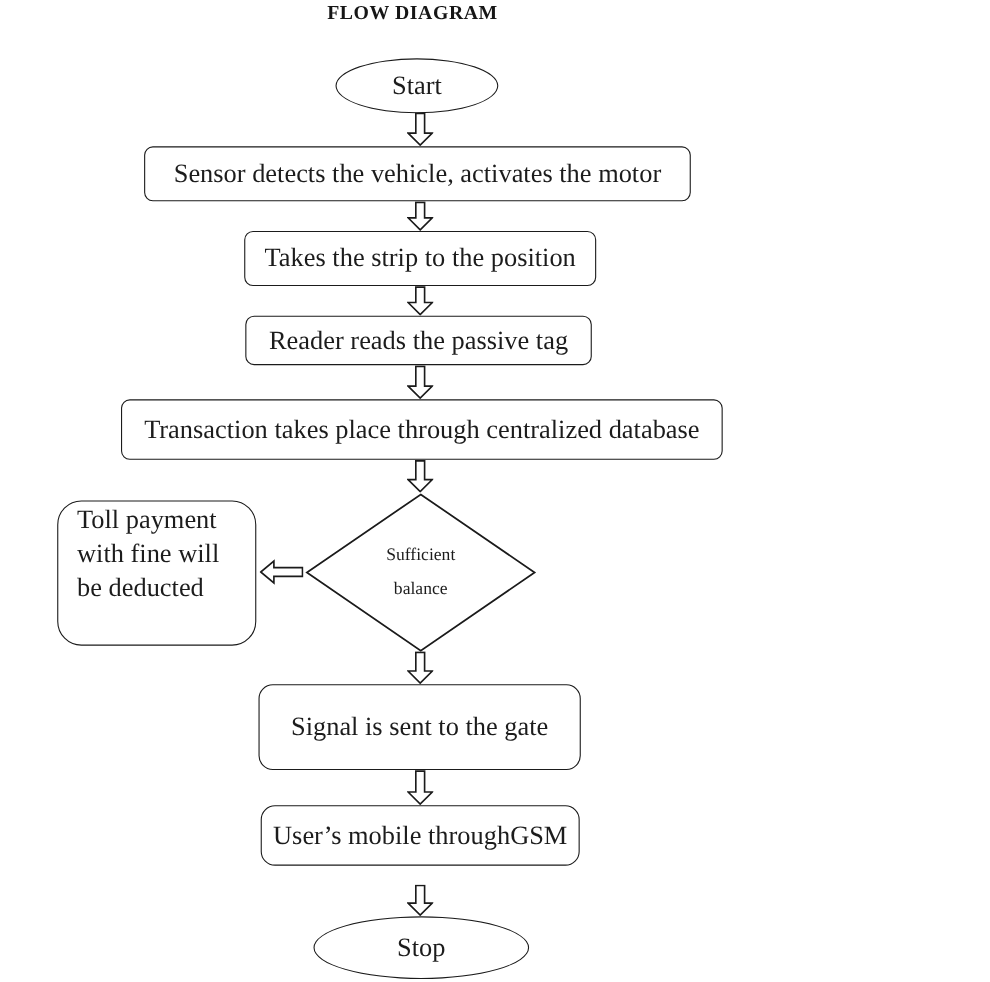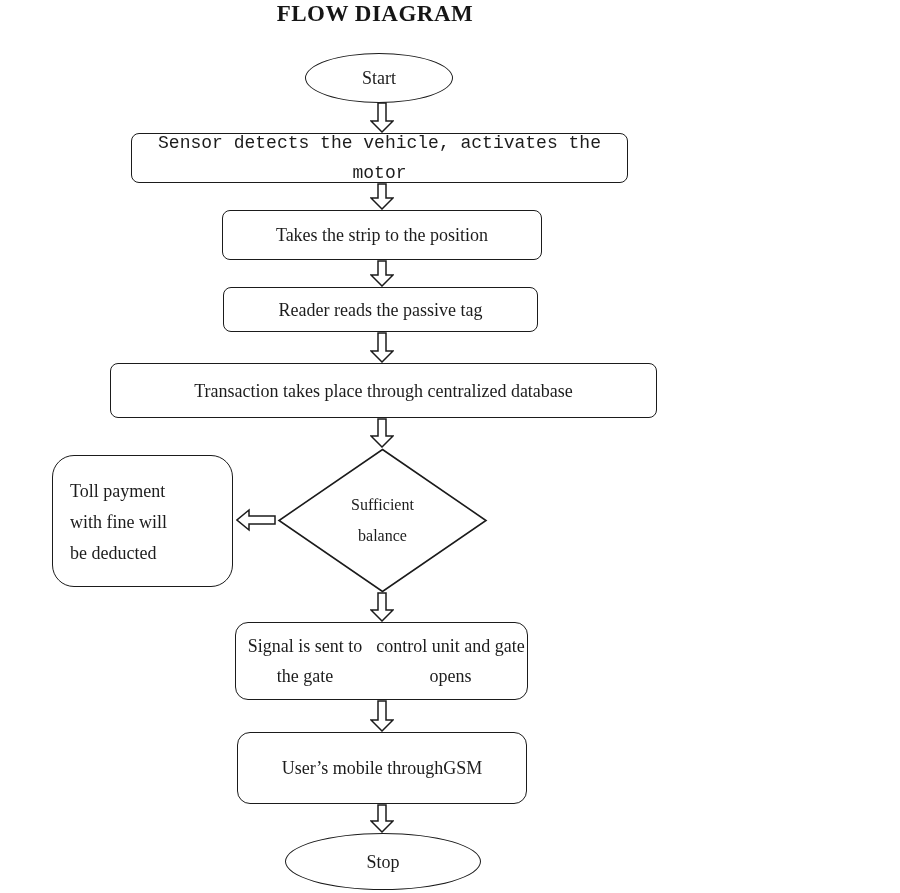--- a/index.html
+++ b/index.html
@@ -16,48 +16,48 @@
     color: #1c1c1c;
     overflow: hidden;
   }
   .title {
     position: absolute;
     left: 230px;
     top: 1px;
     width: 290px;
     margin: 0;
     text-align: center;
-    font-size: 23px;
+    font-size: 18px;
     font-weight: bold;
     letter-spacing: 0.5px;
     color: #161616;
   }
   .node {
     position: absolute;
     box-sizing: border-box;
     background: #ffffff;
     border: 1.7px solid #1b1b1b;
     display: flex;
     align-items: center;
     justify-content: center;
     text-align: center;
-    font-size: 18px;
+    font-size: 24px;
     line-height: 30px;
   }
   .terminator { border-radius: 50%; }
   .process { border-radius: 8px; }
   .process-lg-radius { border-radius: 13px; }
   .multiline { flex-direction: row; }
   .toll-box {
     border-radius: 22px;
     flex-direction: column;
     align-items: flex-start;
     justify-content: flex-start;
     text-align: left;
-    padding: 20px 10px 0 17px;
+    padding: 2px 10px 0 17px;
     line-height: 31px;
   }
   .decision-label {
     position: absolute;
     display: flex;
     flex-direction: column;
     align-items: center;
     justify-content: center;
     text-align: center;
     font-size: 16px;
@@ -73,21 +73,21 @@
   <h1 class="title">FLOW DIAGRAM</h1>
 
   <div class="node terminator" style="left:305px; top:53px; width:148px; height:50px;">
     <span>Start</span>
   </div>
 
   <svg class="arrow" style="left:370px; top:102px;" width="24" height="31" viewBox="0 0 24 31">
     <polygon points="8,1 16,1 16,19 23,19 12,30 1,19 8,19" fill="#ffffff" stroke="#1b1b1b" stroke-width="1.5"></polygon>
   </svg>
 
-  <div class="node process" style="left:131px; top:133px; width:497px; height:50px;font-family:Liberation Mono, monospace;">
+  <div class="node process" style="left:131px; top:133px; width:497px; height:50px;">
     <span>Sensor detects the vehicle, activates the motor</span>
   </div>
 
   <svg class="arrow" style="left:370px; top:183px;" width="24" height="27" viewBox="0 0 24 27">
     <polygon points="8,1 16,1 16,15 23,15 12,26 1,15 8,15" fill="#ffffff" stroke="#1b1b1b" stroke-width="1.5"></polygon>
   </svg>
 
   <div class="node process" style="left:222px; top:210px; width:320px; height:50px;">
     <span>Takes the strip to the position</span>
   </div>
@@ -129,28 +129,27 @@
   <svg class="arrow" style="left:236px; top:508px;" width="40" height="24" viewBox="0 0 40 24">
     <polygon points="39,8 13,8 13,2 1,12 13,22 13,16 39,16" fill="#ffffff" stroke="#1b1b1b" stroke-width="1.5"></polygon>
   </svg>
 
   <svg class="arrow" style="left:370px; top:592px;" width="24" height="30" viewBox="0 0 24 30">
     <polygon points="8,1 16,1 16,18 23,18 12,29 1,18 8,18" fill="#ffffff" stroke="#1b1b1b" stroke-width="1.5"></polygon>
   </svg>
 
   <div class="node process-lg-radius multiline" style="left:235px; top:622px; width:293px; height:78px; border:1.7px solid #1b1b1b; border-radius:13px;">
     <span>Signal is sent to the gate</span>
-    <span>control unit and gate opens</span>
   </div>
 
   <svg class="arrow" style="left:370px; top:700px;" width="24" height="32" viewBox="0 0 24 32">
     <polygon points="8,1 16,1 16,20 23,20 12,31 1,20 8,20" fill="#ffffff" stroke="#1b1b1b" stroke-width="1.5"></polygon>
   </svg>
 
-  <div class="node process-lg-radius multiline" style="left:237px; top:732px; width:290px; height:72px; border:1.7px solid #1b1b1b; border-radius:13px;">
+  <div class="node process-lg-radius multiline" style="left:237px; top:732px; width:290px; height:55px; border:1.7px solid #1b1b1b; border-radius:13px;">
     <span>User’s mobile through</span>
     <span>GSM</span>
   </div>
 
   <svg class="arrow" style="left:370px; top:804px;" width="24" height="29" viewBox="0 0 24 29">
     <polygon points="8,1 16,1 16,17 23,17 12,28 1,17 8,17" fill="#ffffff" stroke="#1b1b1b" stroke-width="1.5"></polygon>
   </svg>
 
   <div class="node terminator" style="left:285px; top:833px; width:196px; height:57px;">
     <span>Stop</span>

